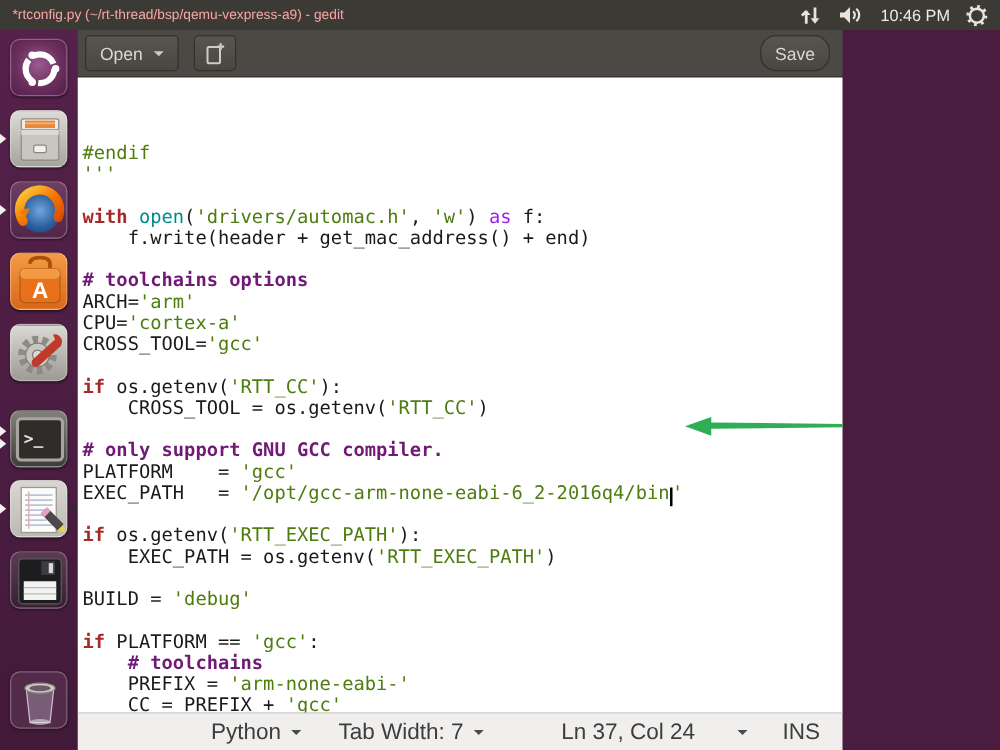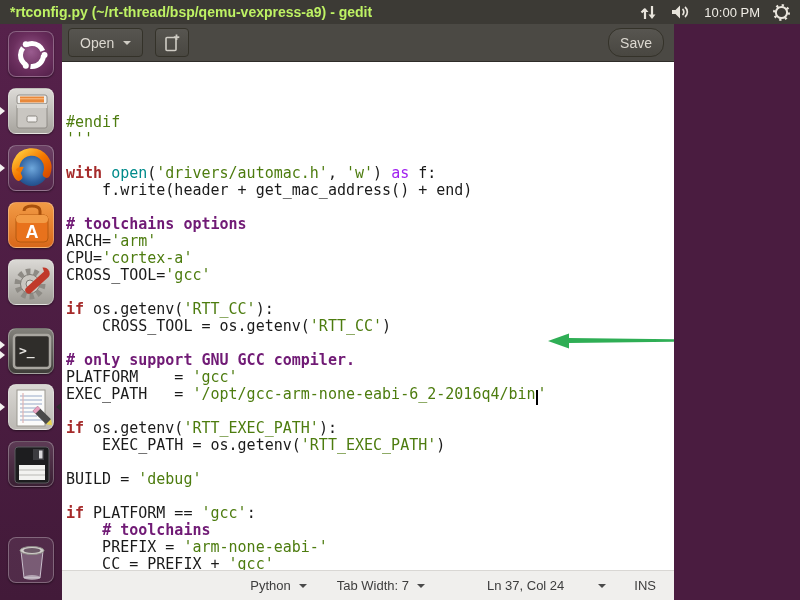--- a/index.html
+++ b/index.html
@@ -2,21 +2,21 @@
 <html><head>
 <meta charset="utf-8">
 <style>
   * { margin:0; padding:0; box-sizing:border-box; }
   html,body { width:800px; height:600px; overflow:hidden; }
   body { font-family:"Liberation Sans", sans-serif; background:#4a1c40; position:relative; }
 
   
   .top-bar { position:absolute; left:0; top:0; width:800px; height:24px;
     background:#3c3a35; display:flex; align-items:center; padding:0 10px; z-index:30; }
-  .top-bar .title { color:#bef264; font-size:14px; font-weight:bold; white-space:nowrap; }
+  .top-bar .title { color:#fca5a5; font-size:11px; font-weight:normal; white-space:nowrap; }
   .top-bar .spacer { flex:1; }
   .indicators { display:flex; align-items:center; gap:13px; }
   .indicators svg { display:block; }
   .clock { color:#efece5; font-size:13px; }
 
   
   .launcher { position:absolute; left:0; top:24px; width:62px; height:576px;
     background:linear-gradient(180deg,#56214b 0%,#4c1d42 55%,#421a39 100%); z-index:20; }
   .tile { position:absolute; left:8px; width:46px; height:46px; border-radius:8px;
     border:1px solid rgba(255,255,255,.28); box-shadow:0 1px 2px rgba(0,0,0,.45);
@@ -62,21 +62,21 @@
   .tok-k2 { color:#a020f0; font-weight:normal; }
   .tok-s  { color:#4d7c0f; }
   .tok-c  { color:#701a75; font-weight:bold; }
   .tok-f  { color:#008b8b; }
   .caret-i { display:inline-block; width:2px; height:15px; background:#000;
     vertical-align:text-bottom; margin-bottom:-2px; }
 
   .anno-arrow { position:absolute; left:484px; top:270px; }
 
   .status-bar { height:30px; background:#f0efed; border-top:1px solid #d9d7d4;
-    display:flex; align-items:center; font-size:13px; color:#3d3d3d;
+    display:flex; align-items:center; font-size:18px; color:#3d3d3d;
     padding:0 18px; flex:none; }
   .sb-spacer { flex:1; }
   .sb-item { display:flex; align-items:center; cursor:default; }
   .sb-caret { width:0; height:0; border-left:4px solid transparent;
     border-right:4px solid transparent; border-top:4px solid #4a4a4a; margin-left:8px; }
 </style>
 </head>
 <body>
 
 <div class="top-bar">
@@ -91,21 +91,21 @@
         <path d="M12 15 L8.5 10.5 L15.5 10.5 Z" fill="#e8e4dc"></path>
       </svg>
     </span>
     <span>
       <svg width="20" height="16" viewBox="0 0 20 16">
         <polygon points="1,6 4.5,6 9,1.5 9,14.5 4.5,10 1,10" fill="#e8e4dc"></polygon>
         <path d="M11.5 5 a4 4 0 0 1 0 6" stroke="#e8e4dc" stroke-width="1.7" fill="none"></path>
         <path d="M14 3 a6.5 6.5 0 0 1 0 10" stroke="#e8e4dc" stroke-width="1.7" fill="none"></path>
       </svg>
     </span>
-    <span class="clock">10:00 PM</span>
+    <span class="clock">10:46 PM</span>
     <span>
       <svg width="17" height="17" viewBox="0 0 17 17">
         <circle cx="8.5" cy="8.5" r="5.6" fill="none" stroke="#e8e4dc" stroke-width="2"></circle>
         <circle cx="8.5" cy="8.5" r="7.2" fill="none" stroke="#e8e4dc" stroke-width="2.6" stroke-dasharray="2.2 3.45"></circle>
       </svg>
     </span>
   </span>
 </div>
 
 <div class="launcher">

